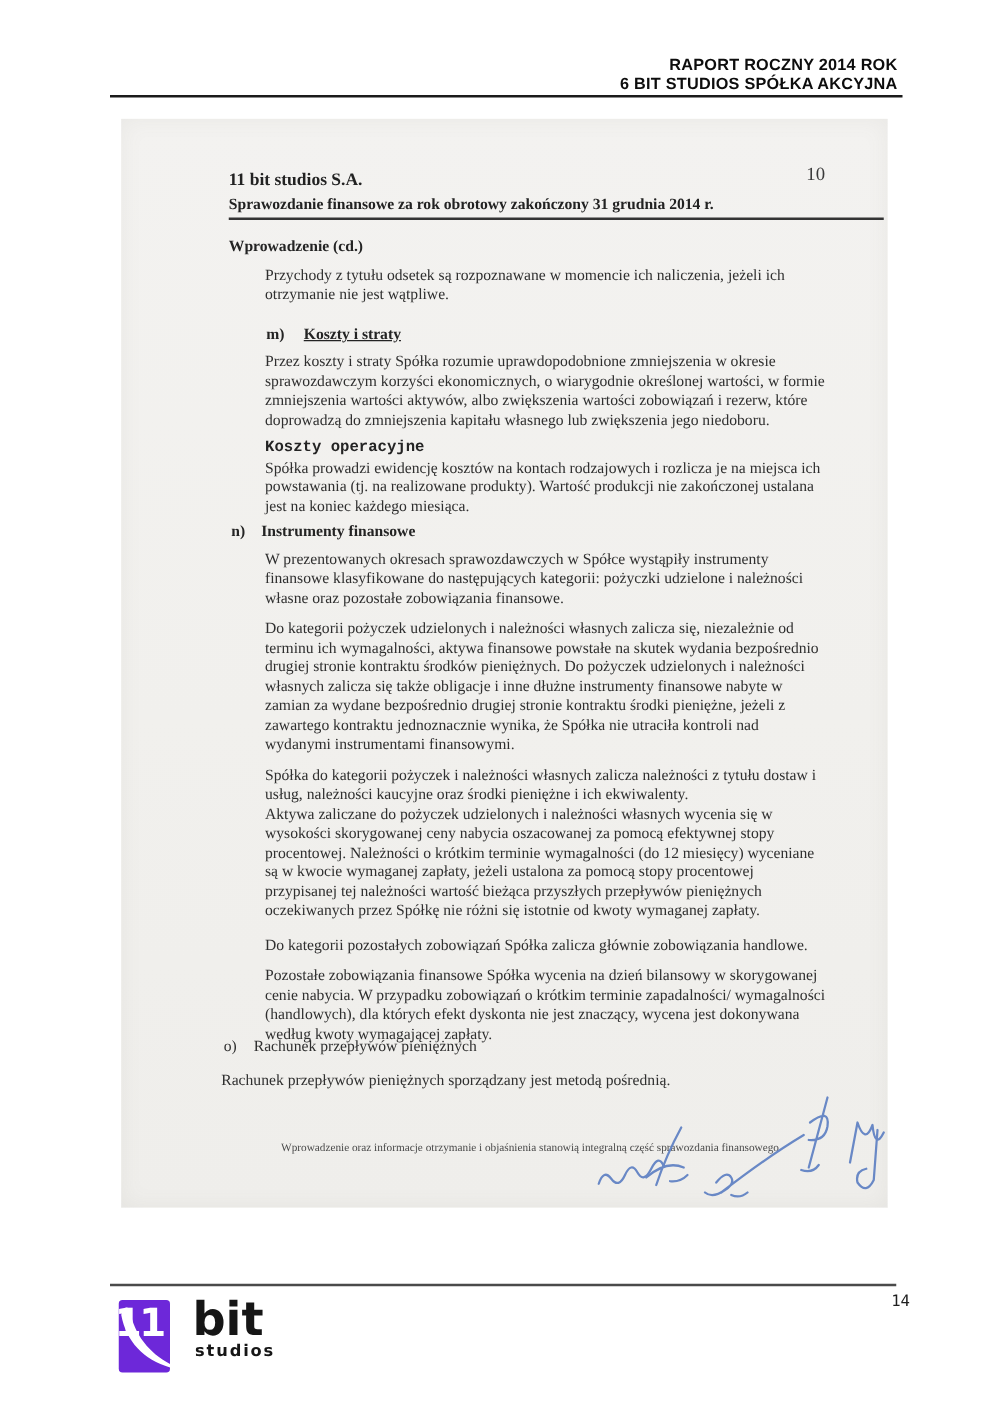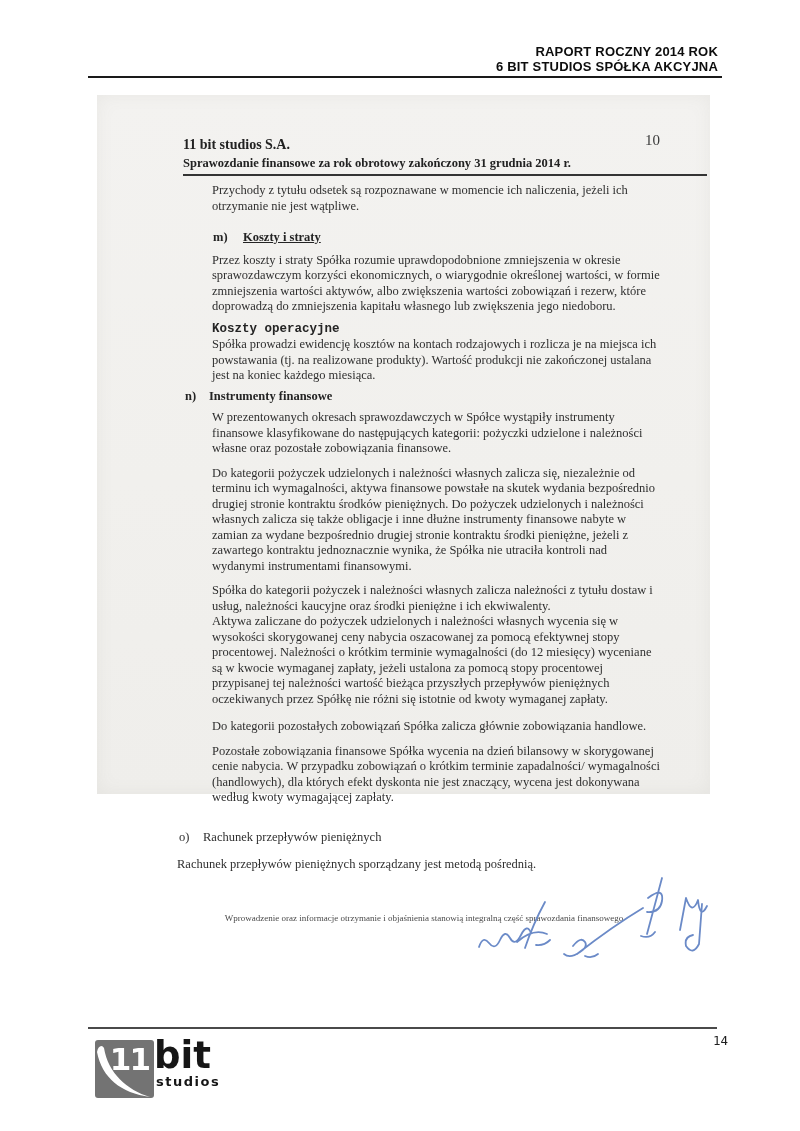--- a/index.html
+++ b/index.html
@@ -11,21 +11,21 @@
   .page-header{
     position:absolute;top:44px;right:82px;text-align:right;
     font-weight:700;font-size:13px;line-height:15px;color:#0d0d0d;
     letter-spacing:.2px;
   }
   .header-rule{
     position:absolute;top:76px;left:88px;width:634px;height:2px;background:#1a1a1a;
   }
   
   .scan{
-    position:absolute;left:97px;top:95px;width:613px;height:699px;
+    position:absolute;left:97px;top:95px;width:613px;height:871px;
     background:linear-gradient(180deg,#f3f2f0 0%,#f1f0ed 55%,#efeeeb 100%);
     box-shadow:inset 0 0 18px rgba(120,115,105,.08);
     font-family:"Liberation Serif","DejaVu Serif",serif;color:#2f2f2f;
   }
   .doc{position:absolute;left:86px;top:42px;width:524px;font-size:12.5px;line-height:15.5px;}
   .doc-head{position:relative;font-weight:700;font-size:14px;color:#222;}
   .doc-pageno{position:absolute;left:462px;top:-4px;font-weight:400;font-size:15px;color:#3a3a3a;}
   .doc-subtitle{
     margin-top:3px;font-weight:700;font-size:12.5px;color:#222;
     border-bottom:2px solid #343434;padding-bottom:3px;
@@ -50,21 +50,21 @@
   
   .footer-rule{
     position:absolute;top:1027px;left:88px;width:629px;height:2px;background:#4a4a4a;
   }
   .footer-pageno{
     position:absolute;top:1033px;right:72px;font-size:12.5px;color:#1f1f1f;
     font-family:"DejaVu Sans Mono","Liberation Mono",monospace;
   }
   .logo{position:absolute;left:95px;top:1040px;width:125px;height:58px;}
   .logo-box{
-    position:absolute;left:0;top:0;width:59px;height:58px;background:#737373;
+    position:absolute;left:0;top:0;width:41px;height:58px;background:#6d28d9;
     border-radius:3px;overflow:hidden;
   }
   .logo-11{
     position:absolute;right:5px;top:1px;color:#ffffff;font-family:"DejaVu Sans",sans-serif;
     font-weight:800;font-size:31px;letter-spacing:-2px;
   }
   .logo-swoosh{position:absolute;left:0;bottom:0;width:57px;height:58px;}
   .logo-bit{
     position:absolute;left:59px;top:-6px;color:#161616;font-family:"DejaVu Sans",sans-serif;
     font-weight:700;font-size:37px;letter-spacing:0px;
@@ -86,20 +86,21 @@
 <div class="scan">
   <div class="doc">
 
     <div class="doc-head">
       <span>11 bit studios S.A.</span>
       <span class="doc-pageno">10</span>
     </div>
 
     <div class="doc-subtitle">Sprawozdanie finansowe za rok obrotowy zakończony 31 grudnia 2014 r.</div>
 
+    <div class="h-bold intro-heading">Wprowadzenie (cd.)</div>
 
     <div class="para">Przychody z tytułu odsetek są rozpoznawane w momencie ich naliczenia, jeżeli ich otrzymanie nie jest wątpliwe.</div>
 
     <div class="h-bold m-heading">
       <span class="inline-label">m)</span><span>Koszty i straty</span>
     </div>
 
     <div class="para">Przez koszty i straty Spółka rozumie uprawdopodobnione zmniejszenia w okresie sprawozdawczym korzyści ekonomicznych, o wiarygodnie określonej wartości, w formie zmniejszenia wartości aktywów, albo zwiększenia wartości zobowiązań i rezerw, które doprowadzą do zmniejszenia kapitału własnego lub zwiększenia jego niedoboru.</div>
 
     <div class="h-bold koszty-heading">Koszty operacyjne</div>

